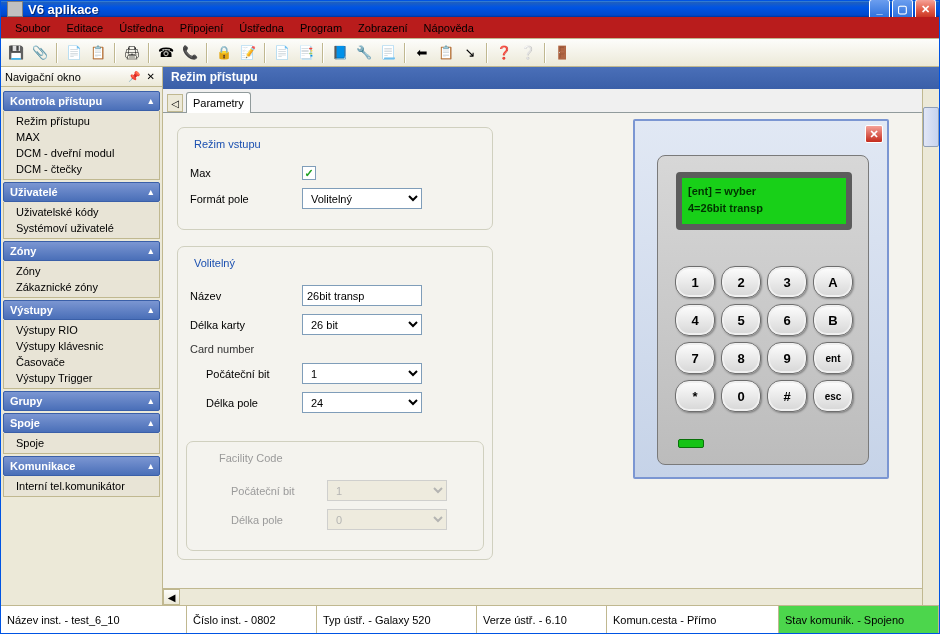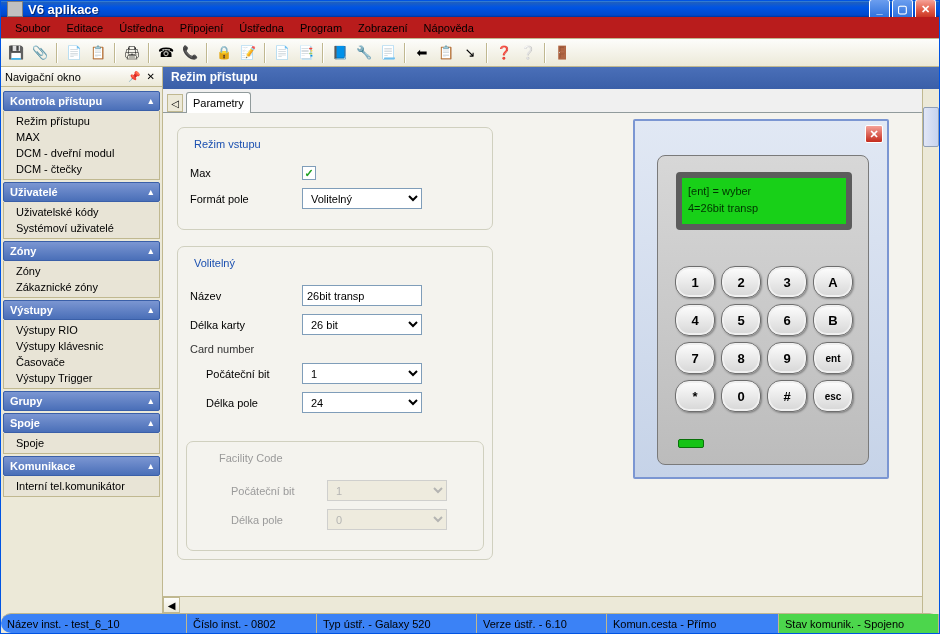--- a/index.html
+++ b/index.html
@@ -55,27 +55,27 @@
 select { width:120px; }
 input[type=text] { width:120px; }
 .checkbox { width:14px; height:14px; border:1px solid #7f9db9; background:#fff; display:inline-flex; align-items:center; justify-content:center; color:#21a121; font-size:11px; font-weight:bold; cursor:pointer; }
 .subtitle { color:#333; margin:6px 0 2px; }
 .fieldset.disabled input, .fieldset.disabled select { background:#ece9d8; color:#9a9a9a; border-color:#c0c0c0; }
 
 .keypad-panel { position:absolute; right:50px; top:6px; width:256px; height:360px; background:linear-gradient(#e1e8f4,#c6d3e8); border:2px solid #7b96d2; border-radius:2px; }
 .keypad-panel .x { position:absolute; right:4px; top:4px; width:18px; height:18px; background:linear-gradient(#f5a197,#c42b1c); border:1px solid #fff; border-radius:2px; color:#fff; display:flex; align-items:center; justify-content:center; font-weight:bold; cursor:pointer; font-size:11px; }
 .device { position:absolute; left:22px; top:34px; width:212px; height:310px; background:linear-gradient(#d7d7d7,#bcbcbc); border:1px solid #7a7a7a; border-radius:8px; }
 .lcd-frame { position:absolute; left:18px; top:16px; width:176px; height:58px; background:#5c5c5c; border-radius:4px; padding:6px; }
-.lcd { width:100%; height:100%; background:#18d018; color:#003300; font-family:"Courier New",monospace; font-size:12px; font-weight:normal; padding:5px 6px; line-height:16px; white-space:pre; }
+.lcd { width:100%; height:100%; background:#18d018; color:#003300; font-family:"Courier New",monospace; font-size:12px; font-weight:bold; padding:5px 6px; line-height:16px; white-space:pre; }
 .keys { position:absolute; left:14px; top:110px; width:184px; display:grid; grid-template-columns:repeat(4,40px); grid-auto-rows:32px; gap:6px; justify-content:center; }
 .key { background:linear-gradient(#fefefe,#d6d6d6); border:1px solid #6e6e6e; border-radius:14px; display:flex; align-items:center; justify-content:center; font-weight:bold; font-size:13px; cursor:pointer; box-shadow:inset 0 0 0 2px #f0f0f0, 1px 1px 2px rgba(0,0,0,.35); }
 .key.small { font-size:10px; }
 .led { position:absolute; left:20px; bottom:16px; width:26px; height:9px; background:#15c315; border:1px solid #0a700a; border-radius:2px; }
 
-.statusbar { height:20px; border-top:1px solid #c0b890; background:#3b82f6; display:flex;border-radius:10px; }
+.statusbar { height:28px; border-top:1px solid #c0b890; background:#ffffff; display:flex; }
 .statusbar .cell { border-right:1px solid #c0b890; padding:2px 6px; display:flex; align-items:center; white-space:nowrap; }
 .statusbar .cell.fill { flex:1; }
 .statusbar .cell.green { background:#4cd64c; }
 .bottom-scroll { height:17px; background:#ece9d8; border-top:1px solid #c0b890; display:flex; }
 .bottom-scroll .arrow { width:17px; border:1px solid #c0b890; display:flex; align-items:center; justify-content:center; cursor:pointer; background:linear-gradient(#fdfdfb,#ece9d8); font-size:10px; }
 .bottom-scroll .track { flex:1; }
 </style>
 </head>
 <body>
 

